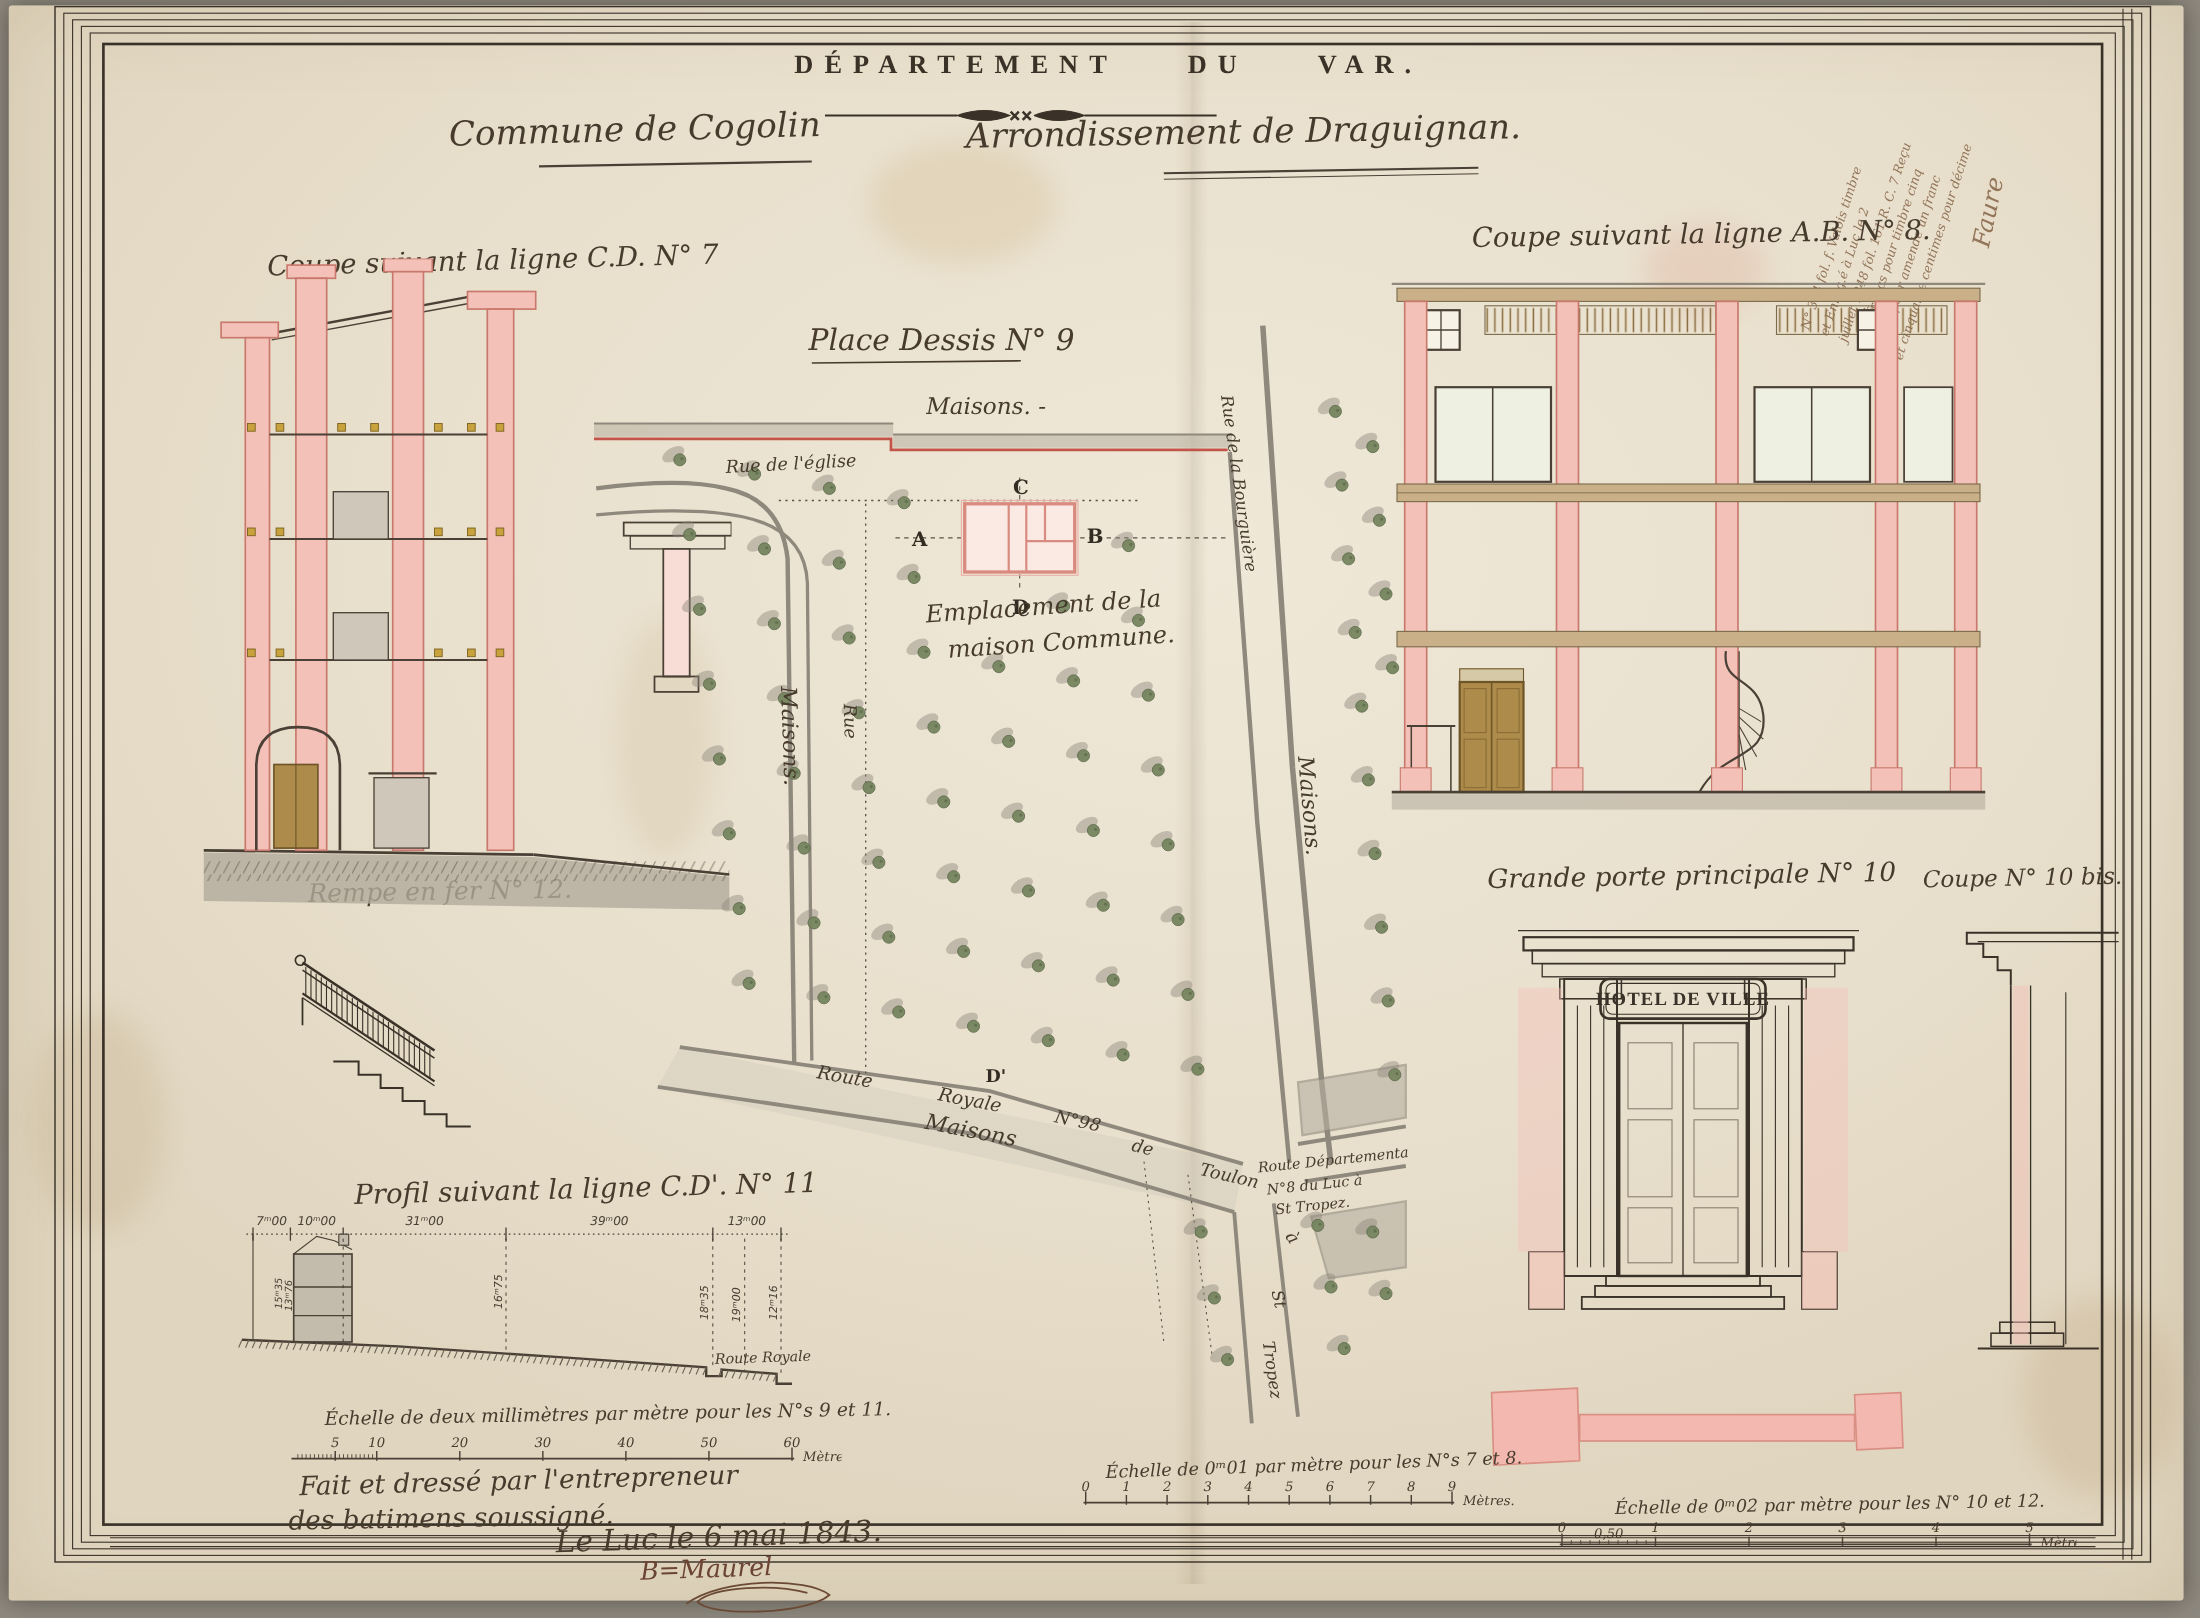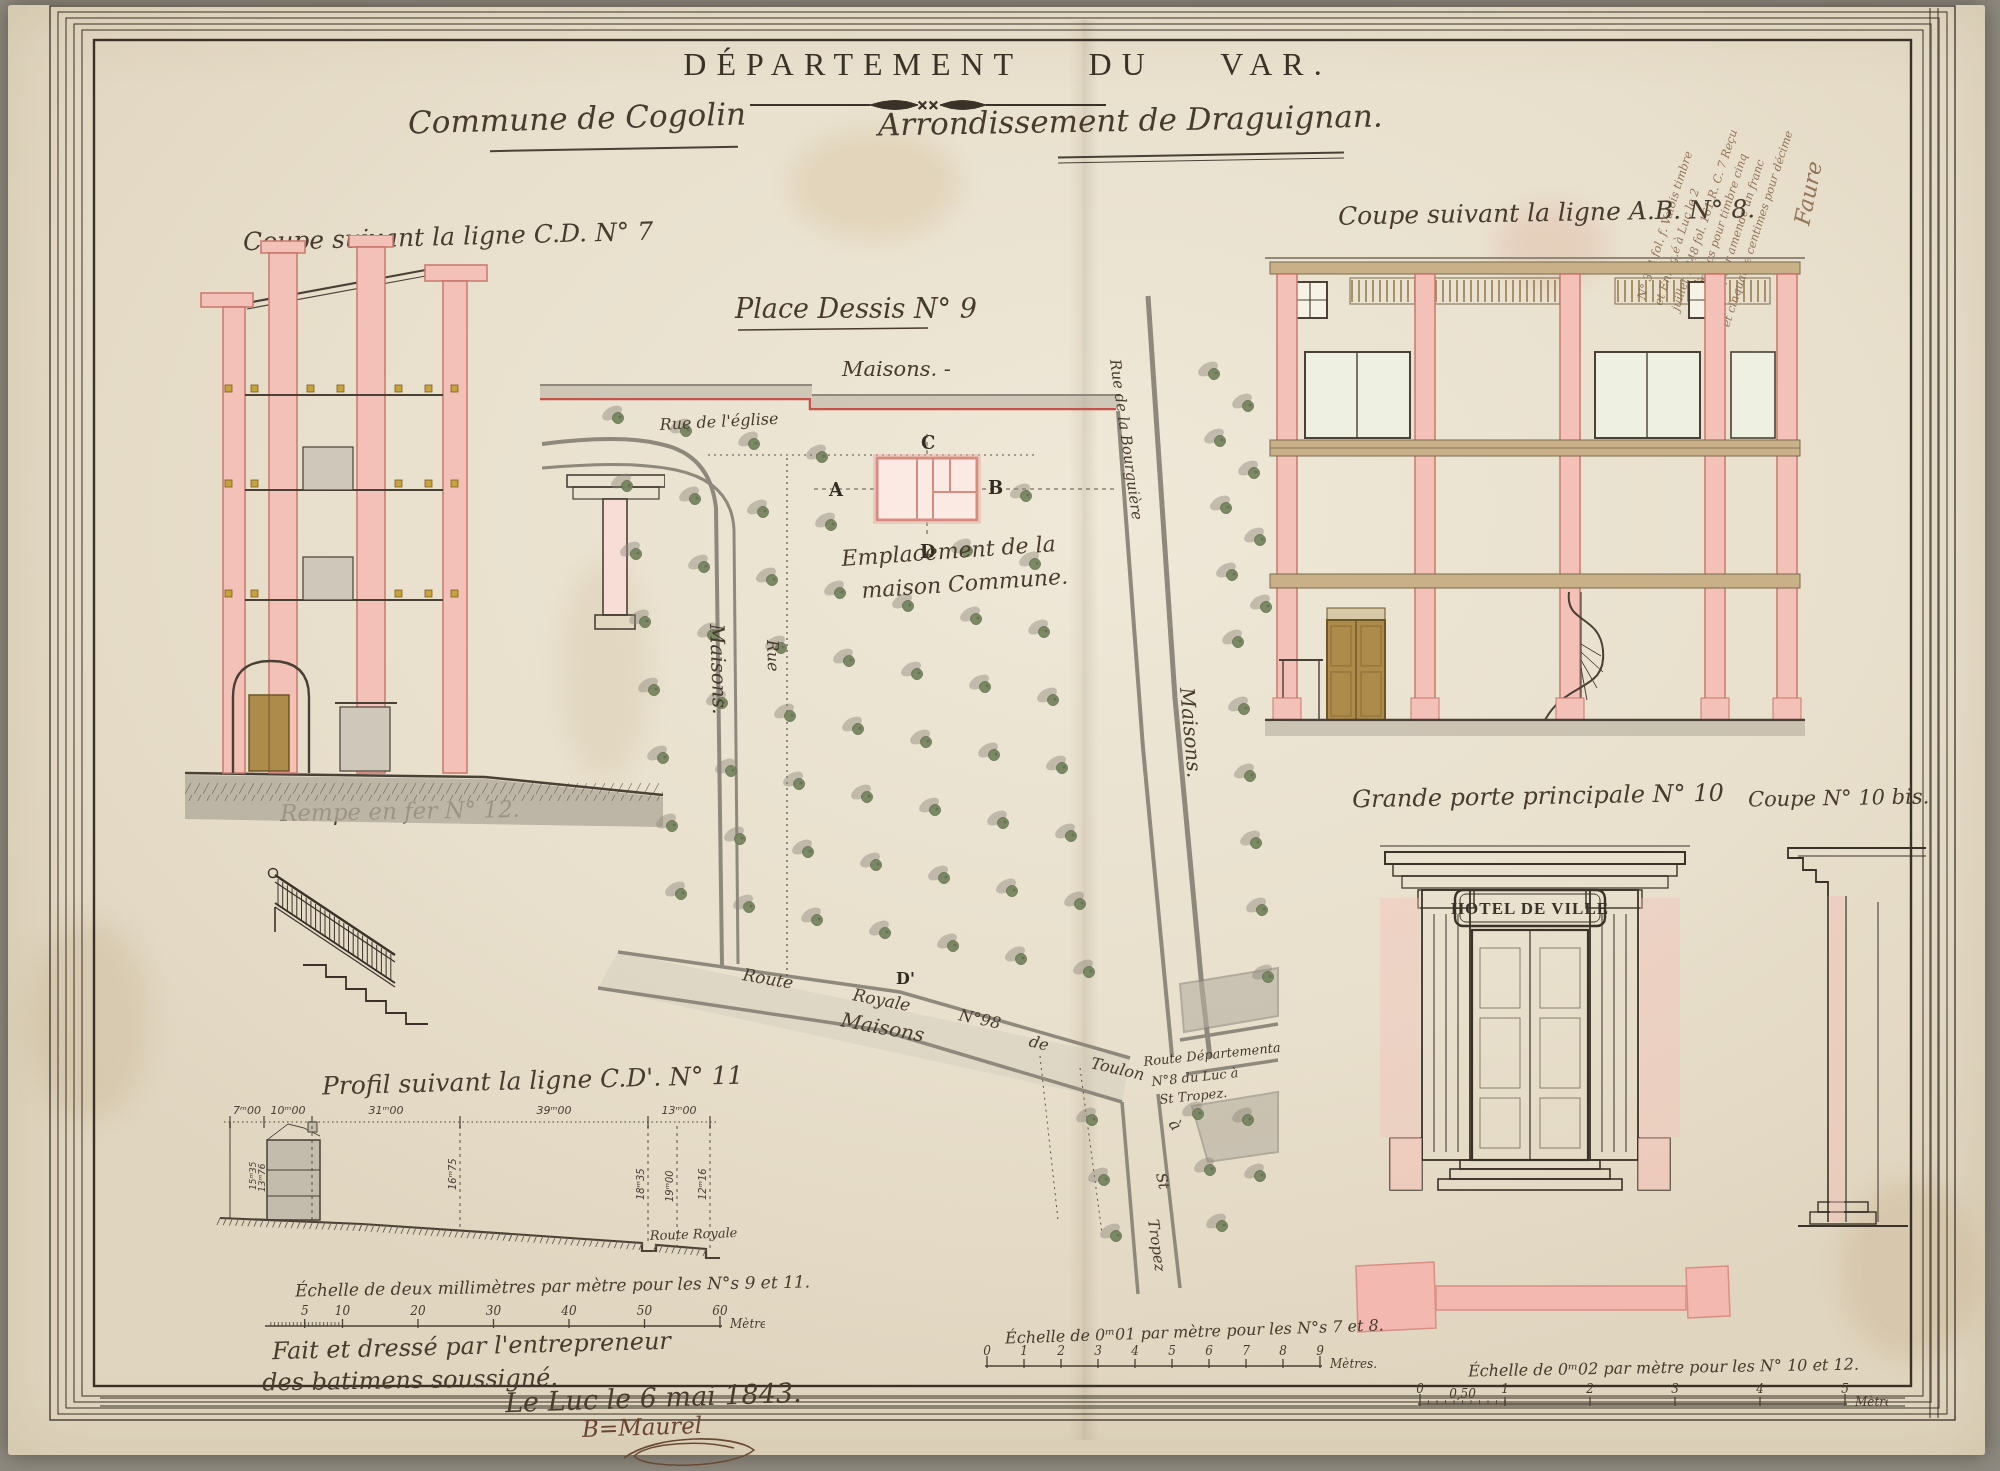--- a/index.html
+++ b/index.html
@@ -8,21 +8,21 @@
   .abs{position:absolute;}
   #paper{position:absolute;left:8px;top:5px;right:15px;bottom:16px;
          background:radial-gradient(1300px 900px at 55% 35%, #efe8d8, #e8dfcc 60%, #e0d5bf);
          box-shadow:0 0 22px rgba(40,35,25,.5), inset 0 0 80px rgba(150,125,85,.18);
          border-radius:3px;}
   .stain{position:absolute;border-radius:50%;filter:blur(12px);pointer-events:none;}
   .crease{position:absolute;pointer-events:none;}
   .lbl{position:absolute;font-family:"DejaVu Serif",serif;font-style:italic;color:#473b2d;
        white-space:nowrap;}
   #title{position:absolute;left:0;right:0;top:46px;text-align:center;
-         font-family:"Liberation Serif",serif;font-weight:normal;font-size:32px;color:#3a3127;
+         font-family:"Liberation Serif",serif;font-weight:bold;font-size:24px;color:#3a3127;
          letter-spacing:10px;word-spacing:48px;padding-left:15px;}
   .underline{position:absolute;border-top:2px solid #4a4036;}
   .dbl{border-bottom:1.5px solid #4a4036;height:4px;}
   .svgcur{font-family:"DejaVu Serif",serif;font-style:italic;fill:#473b2d;}
   .svgmark{font-family:"DejaVu Serif",serif;font-weight:bold;fill:#332c22;}
   .svgnum{font-family:"DejaVu Serif",serif;font-style:italic;fill:#473b2d;font-size:12px;}
   .svgdim{font-family:"DejaVu Sans",sans-serif;font-style:italic;fill:#4a4036;}
   .svgsign{font-family:"Liberation Serif",serif;font-weight:bold;fill:#3a3228;}
   #corner-note{position:absolute;left:1618px;top:46px;width:360px;height:230px;
       transform:rotate(-72deg);color:#8a6a4e;font-style:italic;

